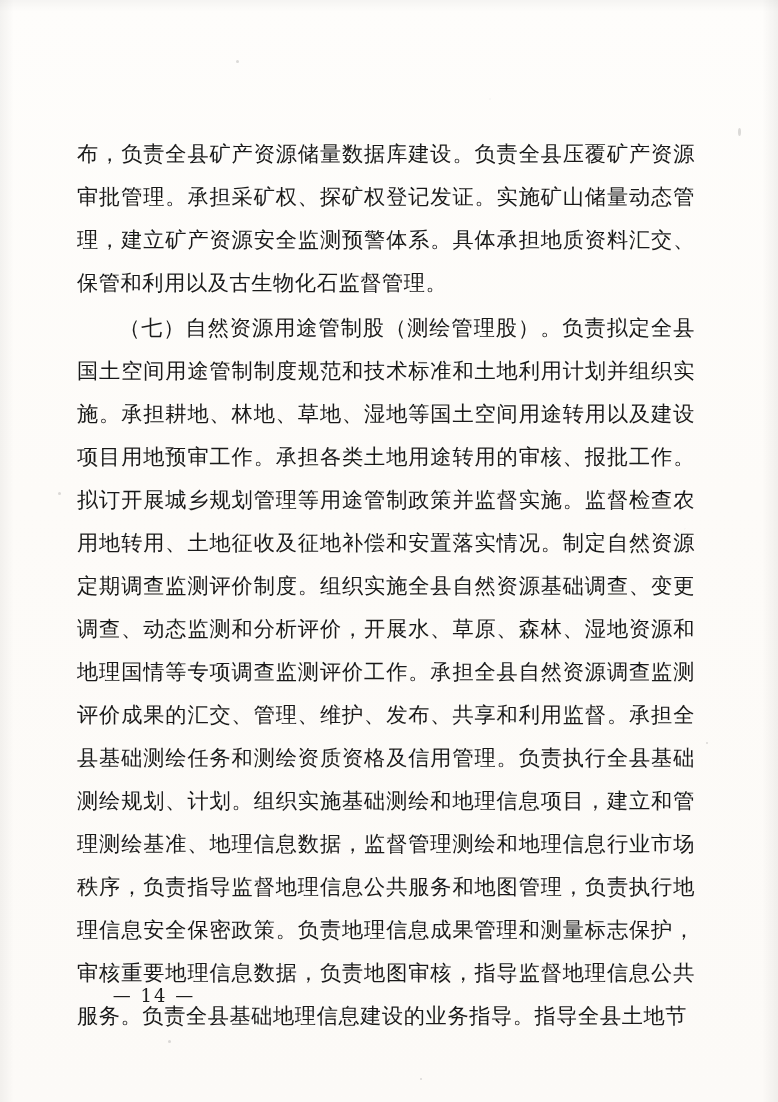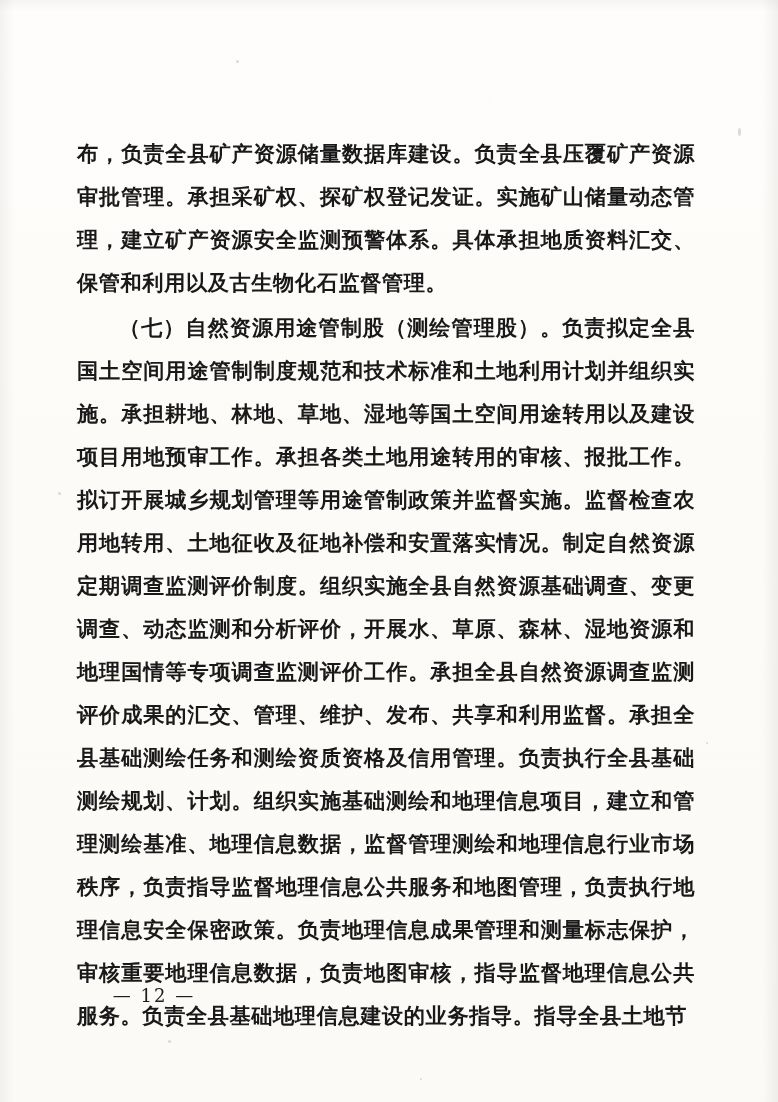--- a/index.html
+++ b/index.html
@@ -56,21 +56,21 @@
 
   .para {
     margin: 0;
     font-size: 21.2px;
     line-height: 43px;
     color: #191919;
     letter-spacing: 0.6px;
     text-align: justify;
     text-justify: inter-ideograph;
     font-family: "DejaVu Serif", "Liberation Serif", serif;
-    font-weight: 700;
+    font-weight: 400;
   }
   .para + .para {
     margin-top: 2px;
   }
   .indent {
     text-indent: 42px;
   }
 
   .footer {
     position: absolute;
@@ -111,16 +111,16 @@
   <div class="speck" style="left:706px; top:742px; width:2px; height:2px;"></div>
   <div class="speck" style="left:168px; top:1040px; width:3px; height:3px;"></div>
   <div class="speck" style="left:420px; top:1078px; width:2px; height:2px;"></div>
 
   <div class="content">
     <p class="para">布，负责全县矿产资源储量数据库建设。负责全县压覆矿产资源审批管理。承担采矿权、探矿权登记发证。实施矿山储量动态管理，建立矿产资源安全监测预警体系。具体承担地质资料汇交、保管和利用以及古生物化石监督管理。</p>
     <p class="para indent">（七）自然资源用途管制股（测绘管理股）。负责拟定全县国土空间用途管制制度规范和技术标准和土地利用计划并组织实施。承担耕地、林地、草地、湿地等国土空间用途转用以及建设项目用地预审工作。承担各类土地用途转用的审核、报批工作。拟订开展城乡规划管理等用途管制政策并监督实施。监督检查农用地转用、土地征收及征地补偿和安置落实情况。制定自然资源定期调查监测评价制度。组织实施全县自然资源基础调查、变更调查、动态监测和分析评价，开展水、草原、森林、湿地资源和地理国情等专项调查监测评价工作。承担全县自然资源调查监测评价成果的汇交、管理、维护、发布、共享和利用监督。承担全县基础测绘任务和测绘资质资格及信用管理。负责执行全县基础测绘规划、计划。组织实施基础测绘和地理信息项目，建立和管理测绘基准、地理信息数据，监督管理测绘和地理信息行业市场秩序，负责指导监督地理信息公共服务和地图管理，负责执行地理信息安全保密政策。负责地理信息成果管理和测量标志保护，审核重要地理信息数据，负责地图审核，指导监督地理信息公共服务。负责全县基础地理信息建设的业务指导。指导全县土地节</p>
   </div>
 
   <div class="footer">
-    <span class="page-number">— 12 —</span>
+    <span class="page-number">— 14 —</span>
   </div>
 
 </div>
 
 </body></html>

